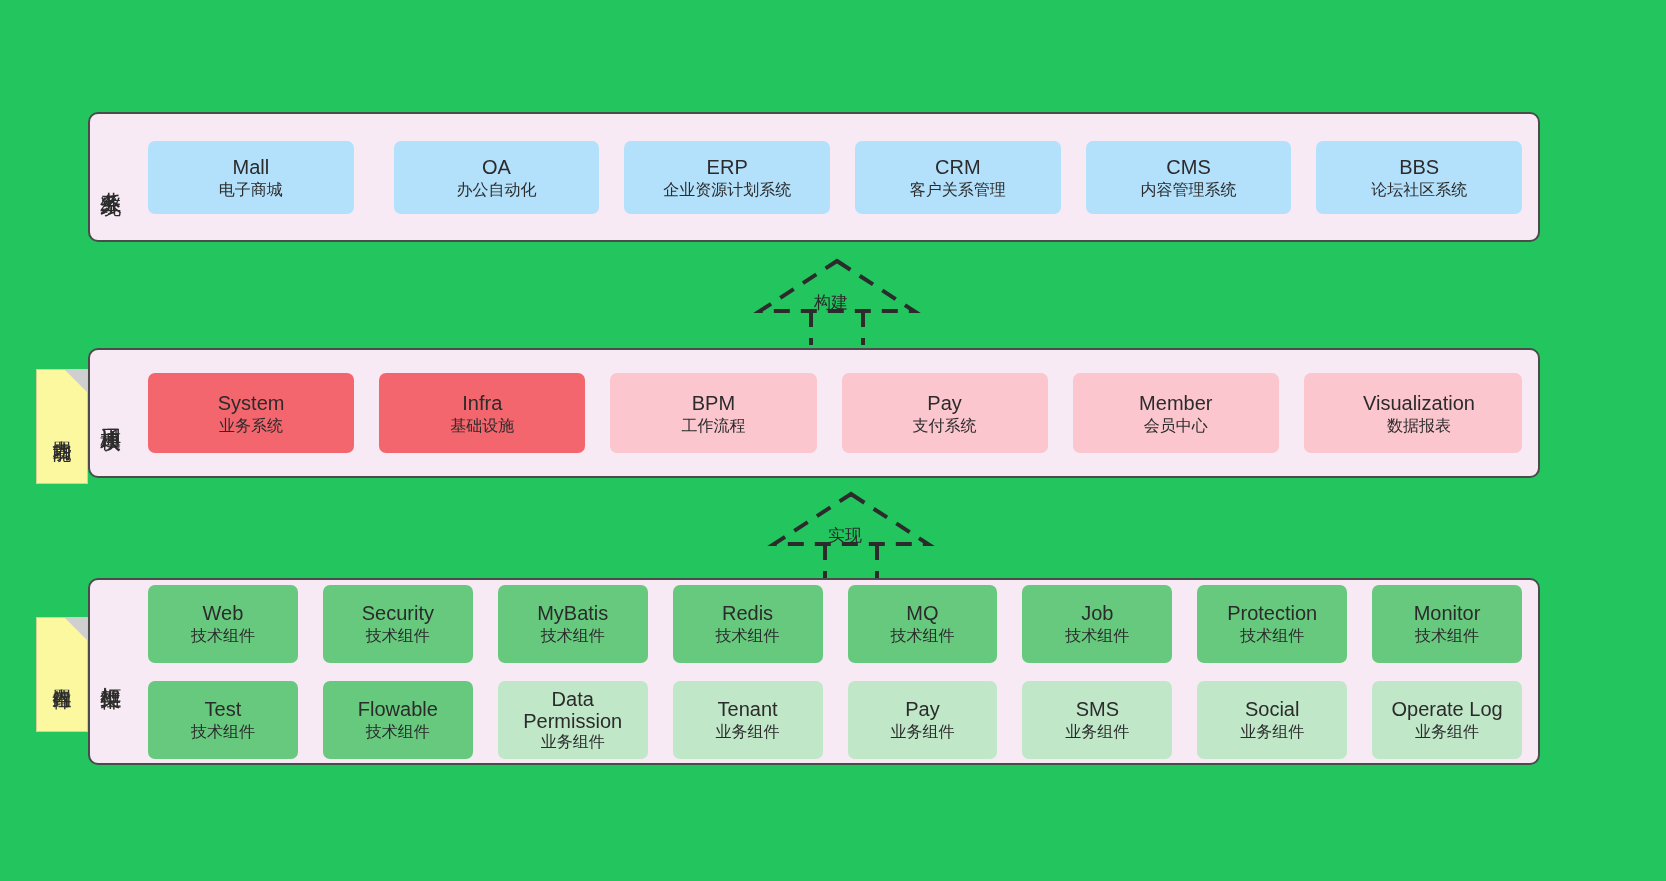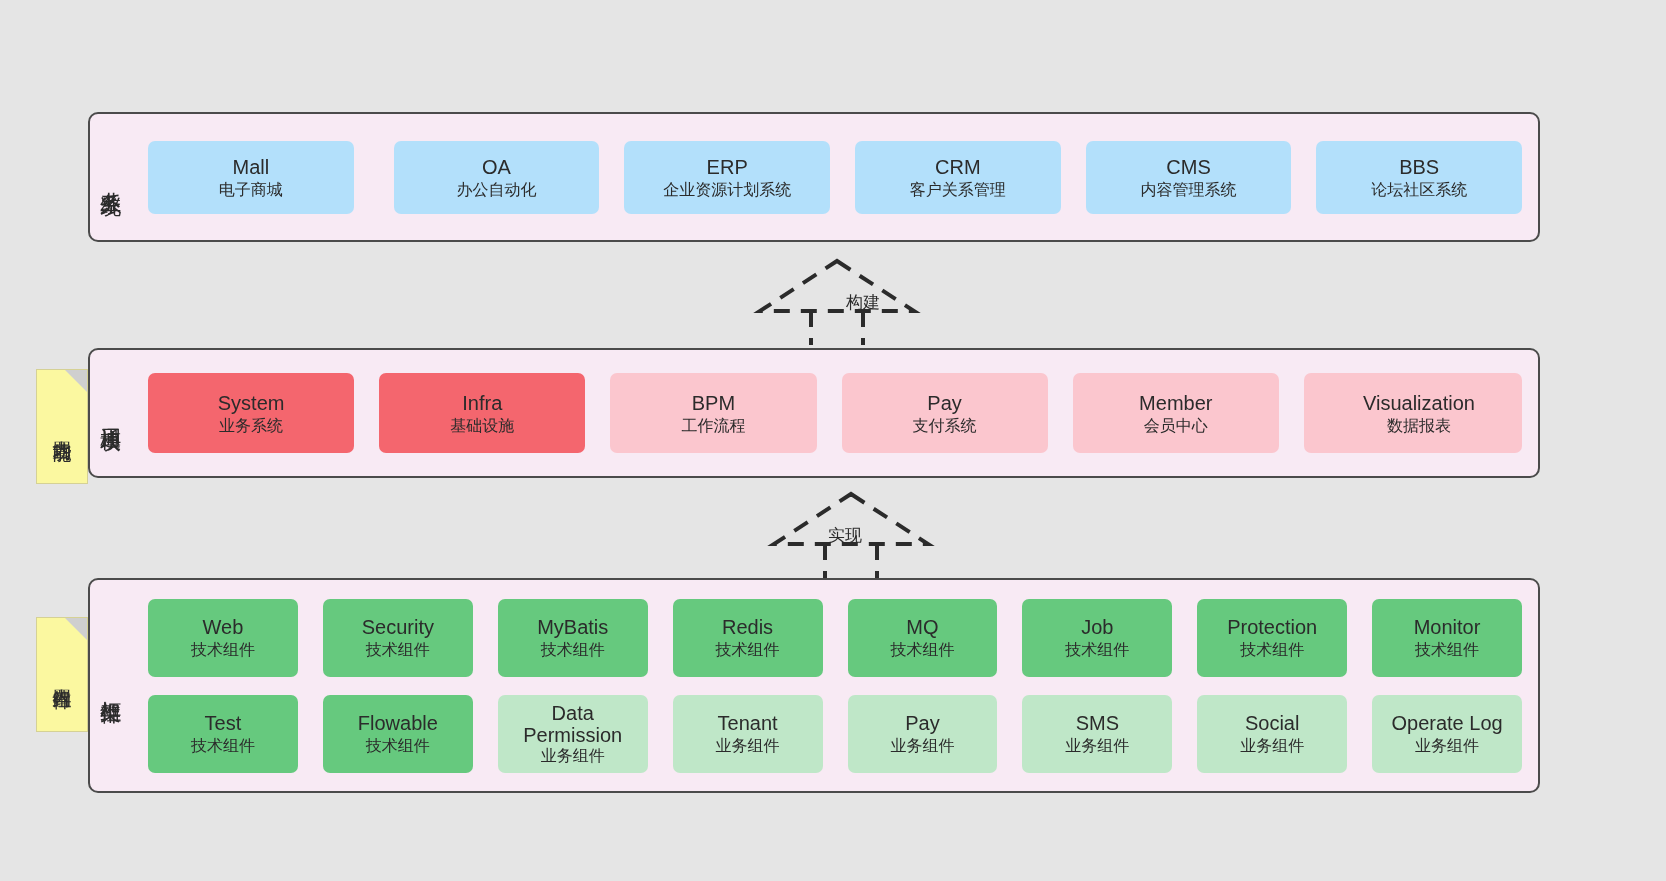--- a/index.html
+++ b/index.html
@@ -66,21 +66,21 @@
   .cell .en { font-size: 20px; }
   .cell .cn { font-size: 16px; }
 
   
   #layer-business { left: 88px;  top: 112px; width: 1452px; height: 130px; }
   #layer-business .cell { height: 73px; background: #b3e0fb; }
 
   #layer-modules  { left: 88px;  top: 348px; width: 1452px; height: 130px; }
   #layer-modules .cell { height: 80px; }
 
-  #layer-framework { left: 88px; top: 578px; width: 1452px; height: 215px; }
+  #layer-framework { left: 88px; top: 578px; width: 1452px; height: 187px; }
   #layer-framework .cell { height: 78px; }
 
   
   .note {
     position: absolute;
     background: #fbf8a0;
     border: 1px solid #d5d195;
     display: flex;
     align-items: center;
     justify-content: center;
@@ -108,28 +108,28 @@
   .uml-arrow svg { display: block; }
   .uml-label {
     position: absolute;
     font-size: 17px;
     color: #2b2b2b;
     background: transparent;
     white-space: nowrap;
     user-select: none;
   }
   #arrow-build { left: 752px; top: 255px; width: 170px; height: 90px; }
-  #arrow-build .uml-label { left: 62px; top: 36px; margin-left: 32px; }
+  #arrow-build .uml-label { left: 62px; top: 36px; }
   #arrow-impl  { left: 766px; top: 488px; width: 170px; height: 90px; }
   #arrow-impl .uml-label { left: 62px; top: 36px; }
 </style>
 </head>
 <body>
 
-<div id="stage" style="background: #e5e5e5;">
+<div id="stage" style="background: #22c55e;">
 
   <div class="layer" id="layer-business" style="background: rgb(248, 234, 244);">
     <div class="layer-title">业务系统</div>
     <div class="layer-body">
       <div class="row">
         <div class="cell" style="background: rgb(179, 224, 251);">
           <span class="en">Mall</span>
           <span class="cn">电子商城</span>
         </div>
         <div class="cell" style="background: rgb(179, 224, 251); margin-left: 15px;">

